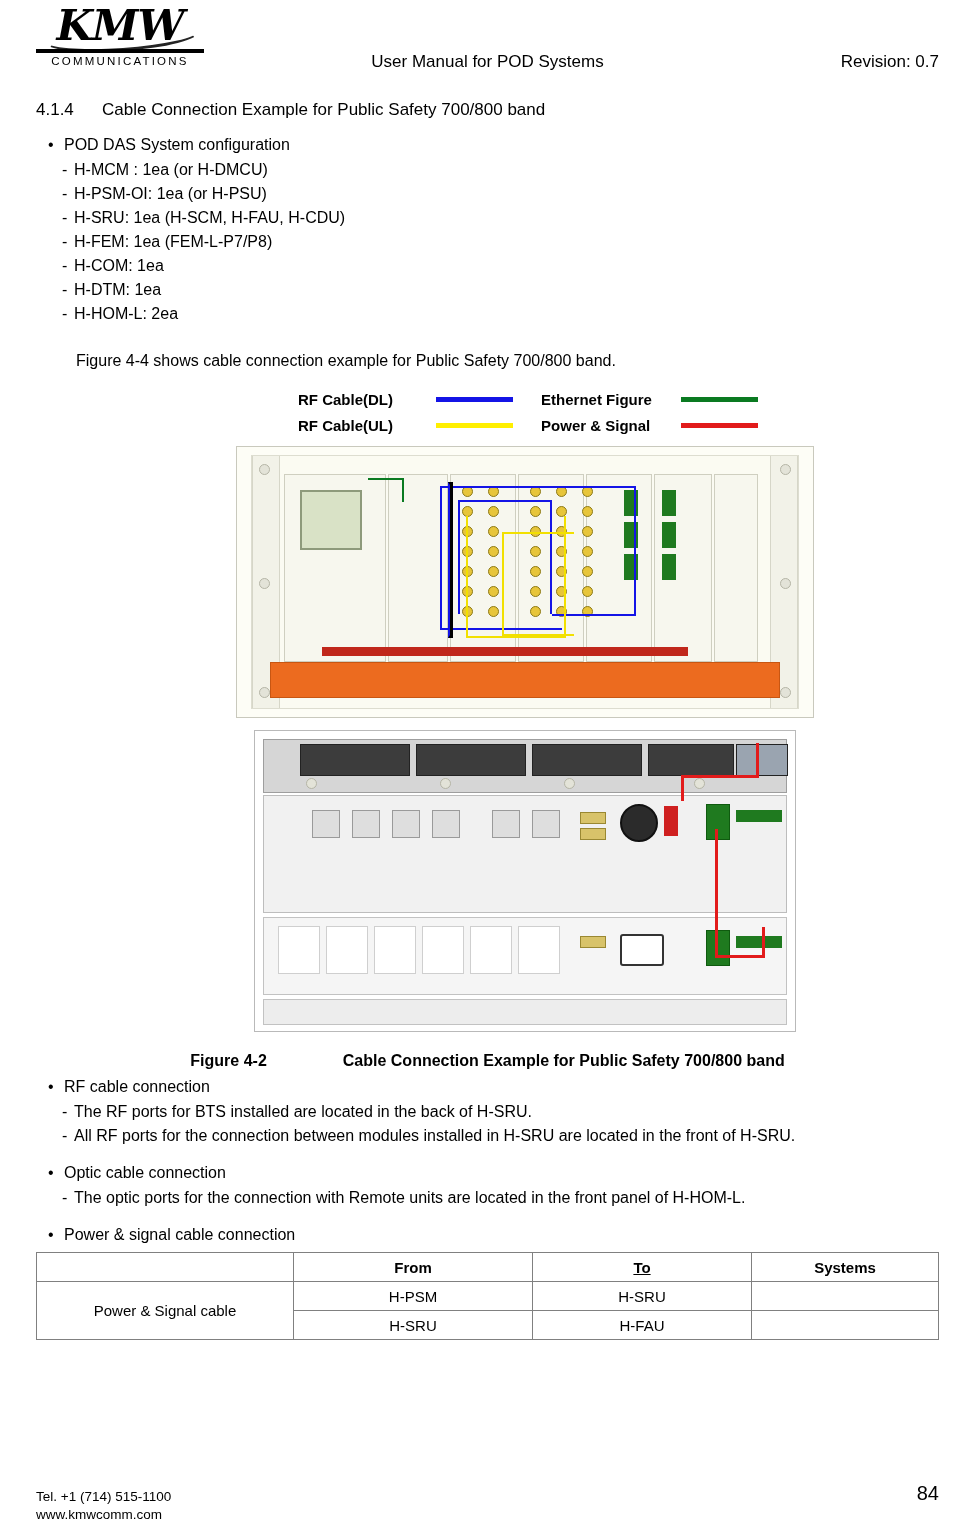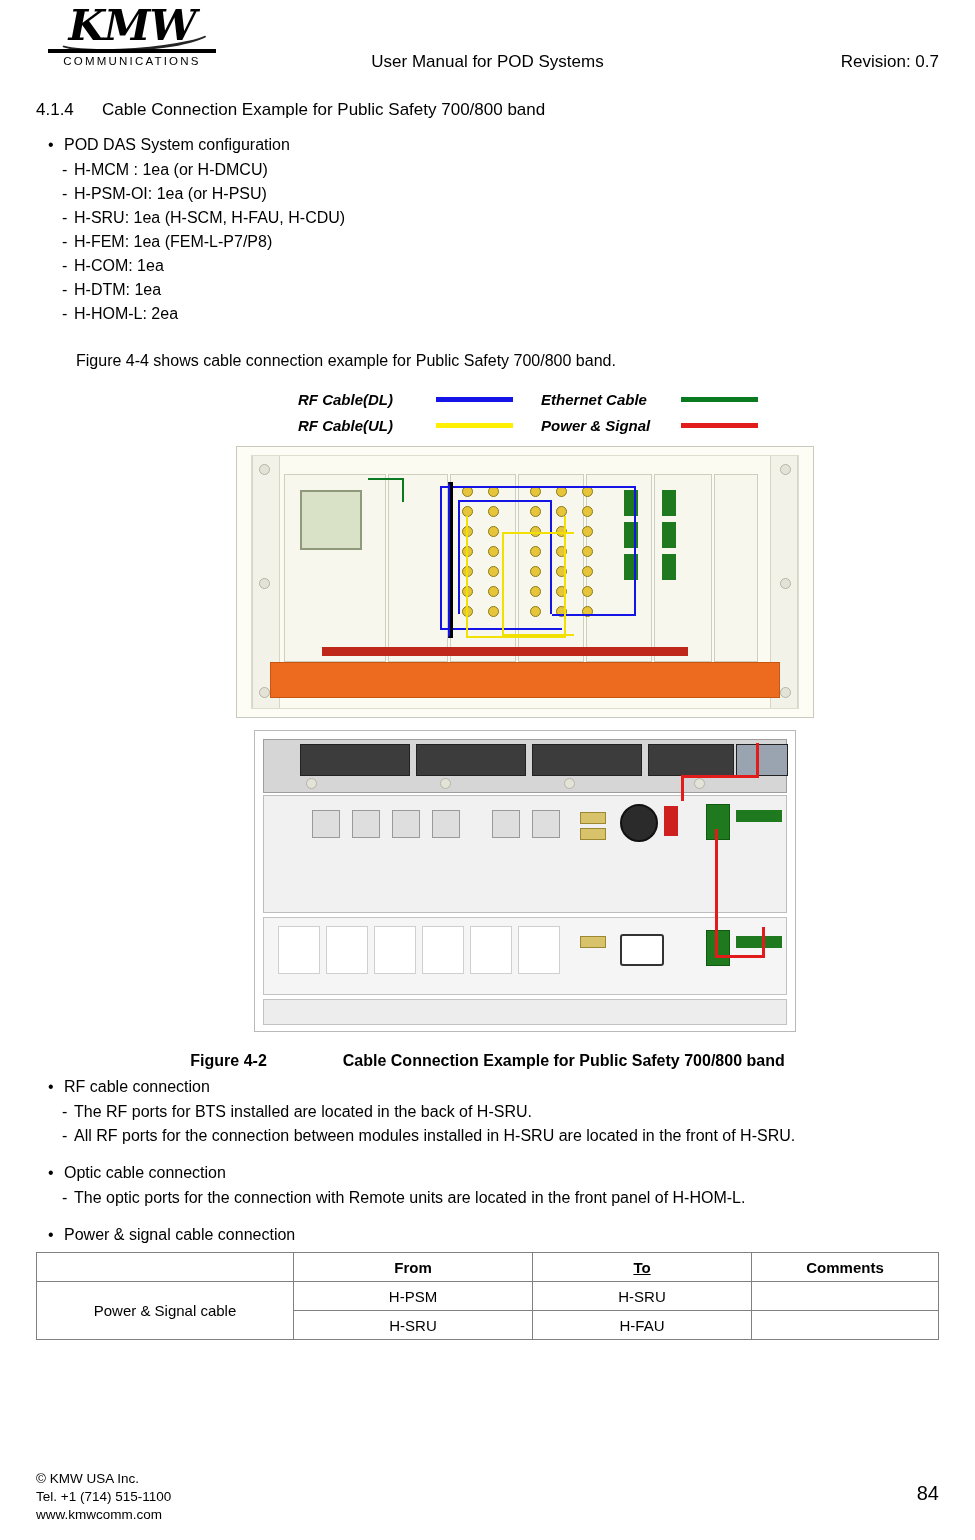--- a/index.html
+++ b/index.html
@@ -23,21 +23,21 @@
     padding: 0 36px;
   }
 
   
   .header {
     position: relative;
     height: 82px;
   }
   .logo {
     position: absolute;
-    left: 12px;
+    left: 0px;
     top: 4px;
     width: 168px;
     height: 72px;
   }
   .logo-kmw {
     font-family: "DejaVu Serif", serif;
     font-weight: bold;
     font-style: italic;
     font-size: 42px;
     letter-spacing: -1px;
@@ -144,21 +144,20 @@
     top: 8px;
     width: 460px;
     font-family: "Liberation Sans", sans-serif;
     font-weight: bold;
     font-size: 15px;
   }
   .legend-row {
     display: flex;
     align-items: center;
     height: 26px;
-    font-style: italic;
   }
   .legend-label {
     width: 150px;
   }
   .legend-swatch {
     width: 84px;
     height: 5px;
     margin-right: 28px;
   }
   .legend-label2 {
@@ -438,21 +437,21 @@
   </div>
 
   <div class="para">Figure 4-4 shows cable connection example for Public Safety 700/800 band.</div>
 
   <div class="figure-wrap">
 
     <div class="legend">
       <div class="legend-row">
         <span class="legend-label">RF Cable(DL)</span>
         <span class="legend-swatch" style="background:#1414e6"></span>
-        <span class="legend-label2">Ethernet Cable</span>
+        <span class="legend-label2">Ethernet Figure</span>
         <span class="legend-swatch2" style="background:#0a7a21"></span>
       </div>
       <div class="legend-row">
         <span class="legend-label">RF Cable(UL)</span>
         <span class="legend-swatch" style="background:#ffef00"></span>
         <span class="legend-label2">Power &amp; Signal</span>
         <span class="legend-swatch2" style="background:#e21b1b"></span>
       </div>
     </div>
 
@@ -635,38 +634,37 @@
     <span class="bullet-dot">•</span>
     <span>Power &amp; signal cable connection</span>
   </div>
 
   <table class="pst">
     <thead>
       <tr>
         <th style="width:248px;"></th>
         <th style="width:230px;">From</th>
         <th style="width:210px;text-decoration:underline;">To</th>
-        <th>Comments</th>
+        <th>Systems</th>
       </tr>
     </thead>
     <tbody>
       <tr>
         <td rowspan="2">Power &amp; Signal cable</td>
         <td>H-PSM</td>
         <td>H-SRU</td>
         <td></td>
       </tr>
       <tr>
         <td>H-SRU</td>
         <td>H-FAU</td>
         <td></td>
       </tr>
     </tbody>
   </table>
 
   <div class="footer">
-    <div>© KMW USA Inc.</div>
     <div>Tel. +1 (714) 515-1100</div>
     <div>www.kmwcomm.com</div>
     <div class="footer-page">84</div>
   </div>
 
 </div>
 
 </body></html>

